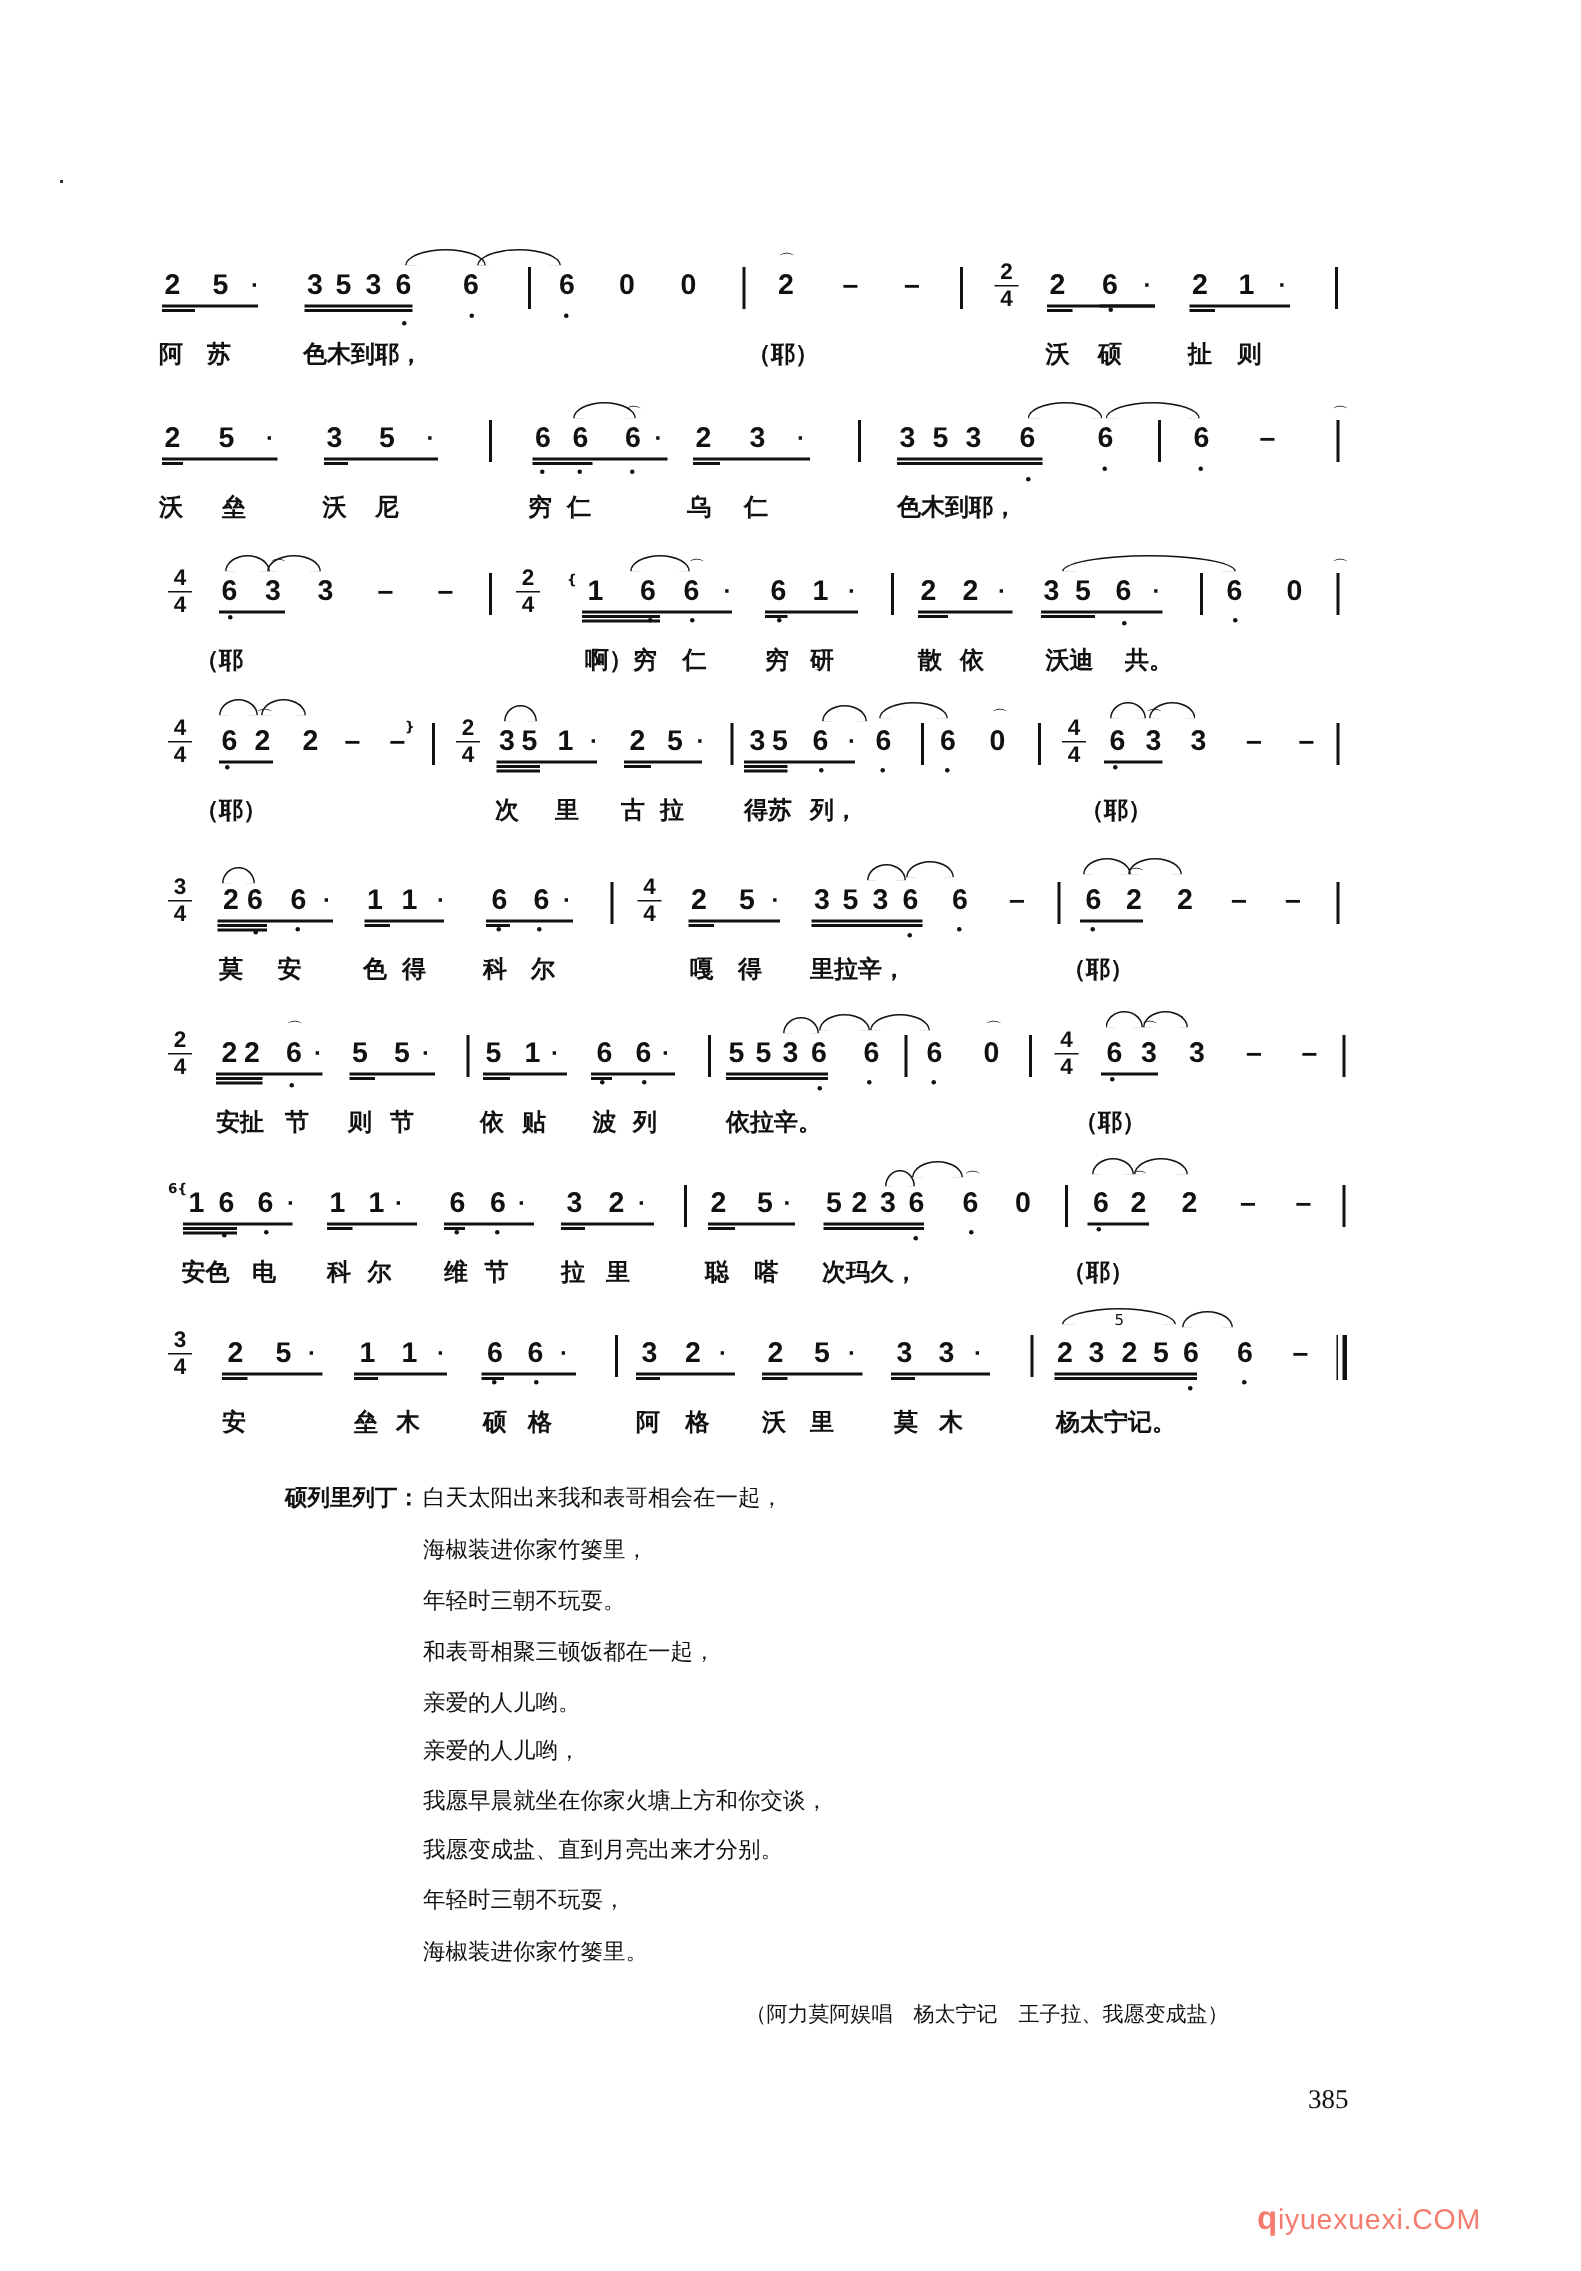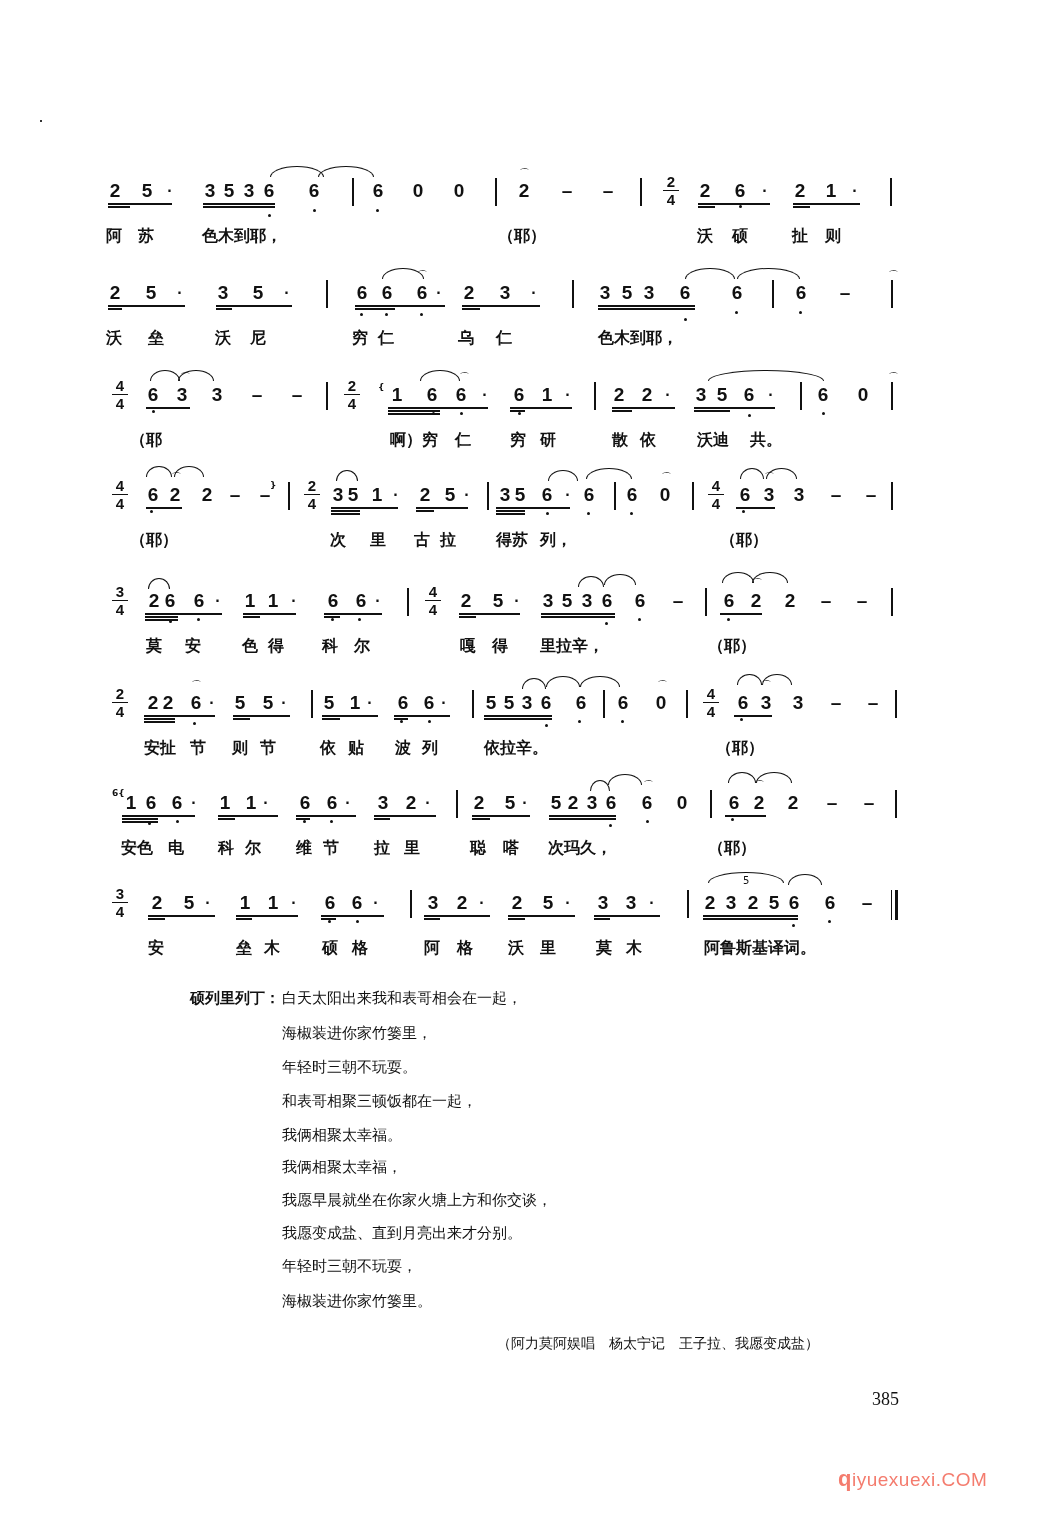--- a/index.html
+++ b/index.html
@@ -585,32 +585,32 @@
         <div class="lyric" style="left: 236px; top: 64px;">垒</div>
         <div class="lyric" style="left: 264px; top: 64px;">木</div>
         <div class="lyric" style="left: 322px; top: 64px;">硕</div>
         <div class="lyric" style="left: 352px; top: 64px;">格</div>
         <div class="lyric" style="left: 424px; top: 64px;">阿</div>
         <div class="lyric" style="left: 457px; top: 64px;">格</div>
         <div class="lyric" style="left: 508px; top: 64px;">沃</div>
         <div class="lyric" style="left: 540px; top: 64px;">里</div>
         <div class="lyric" style="left: 596px; top: 64px;">莫</div>
         <div class="lyric" style="left: 626px; top: 64px;">木</div>
-        <div class="lyric" style="left: 704px; top: 64px;">阿鲁斯基译词。</div>
+        <div class="lyric" style="left: 704px; top: 64px;">杨太宁记。</div>
       </div>
     </div>
 
   <div id="translation">
     <div class="tr-label" style="top:988px">硕列里列丁：</div>
     <div class="tr-line" style="top:988px">白天太阳出来我和表哥相会在一起，</div>
     <div class="tr-line" style="top:1023px">海椒装进你家竹篓里，</div>
     <div class="tr-line" style="top:1057px">年轻时三朝不玩耍。</div>
     <div class="tr-line" style="top:1091px">和表哥相聚三顿饭都在一起，</div>
-    <div class="tr-line" style="top:1125px">我俩相聚太幸福。</div>
-    <div class="tr-line" style="top:1157px">我俩相聚太幸福，</div>
+    <div class="tr-line" style="top:1125px">亲爱的人儿哟。</div>
+    <div class="tr-line" style="top:1157px">亲爱的人儿哟，</div>
     <div class="tr-line" style="top:1190px">我愿早晨就坐在你家火塘上方和你交谈，</div>
     <div class="tr-line" style="top:1223px">我愿变成盐、直到月亮出来才分别。</div>
     <div class="tr-line" style="top:1256px">年轻时三朝不玩耍，</div>
     <div class="tr-line" style="top:1291px">海椒装进你家竹篓里。</div>
   </div>
 
   <div id="credit">（阿力莫阿娱唱　杨太宁记　王子拉、我愿变成盐）</div>
   <div id="pagenum">385</div>
   <div id="watermark"><span class="q">q</span><span>iyuexuexi.COM</span></div>
 </div>

